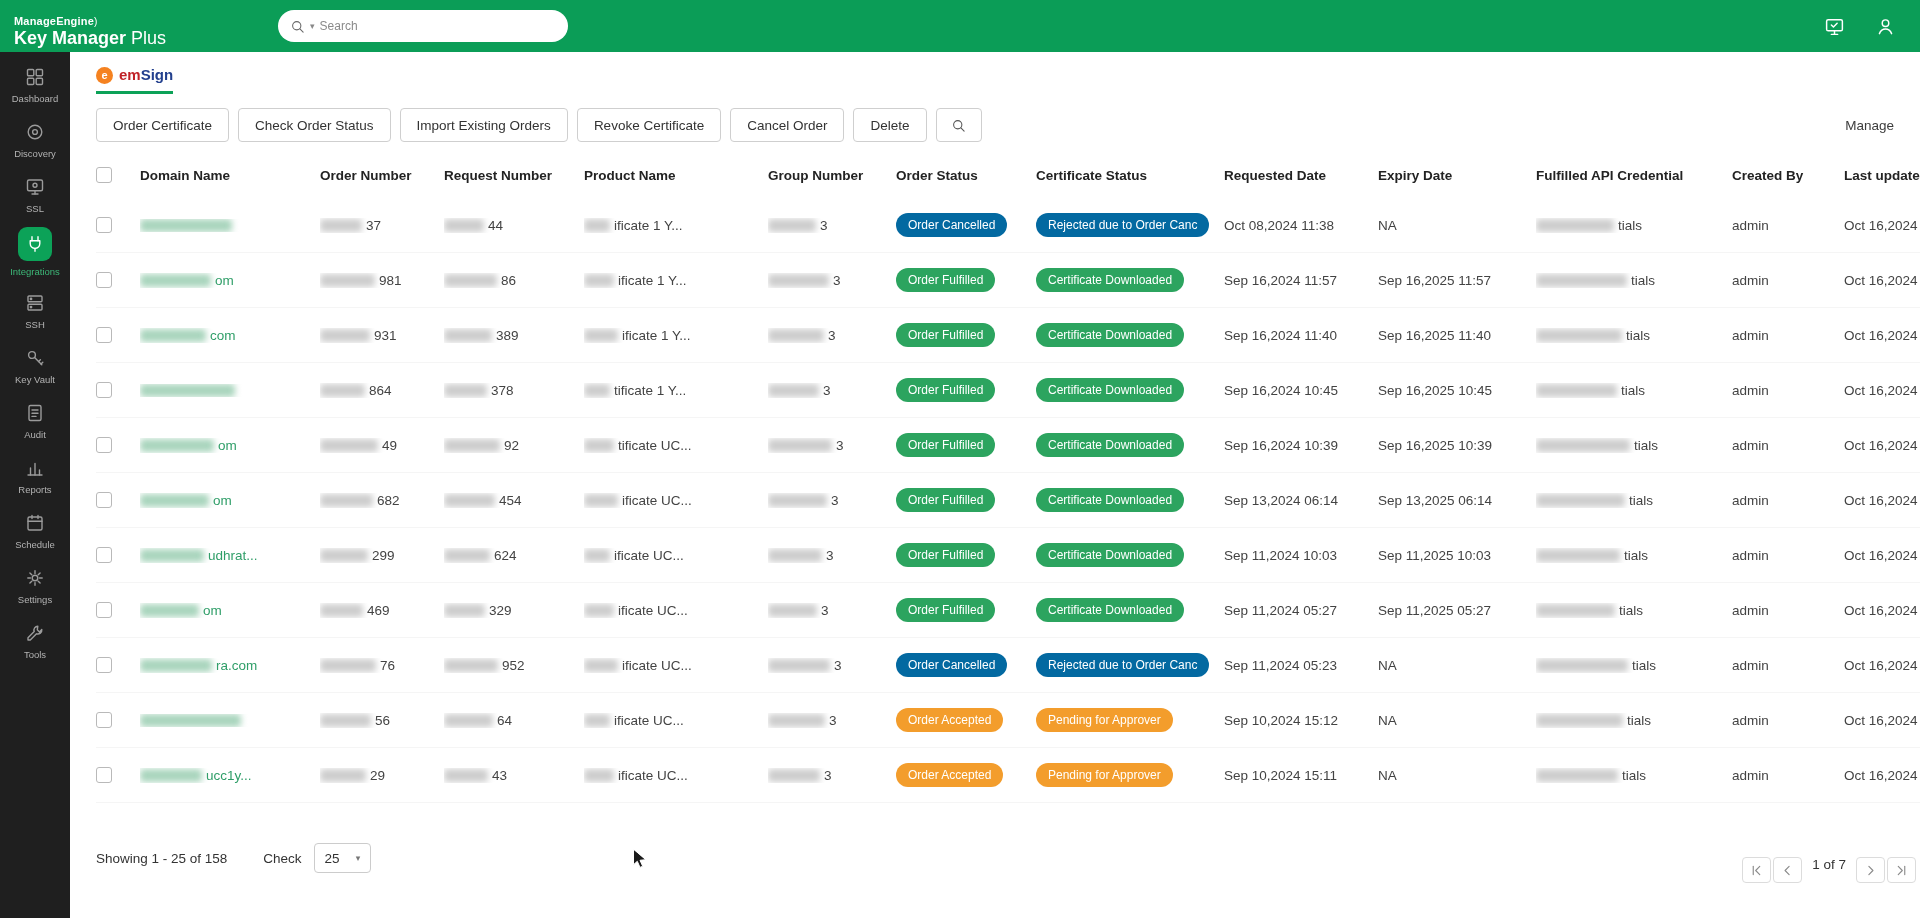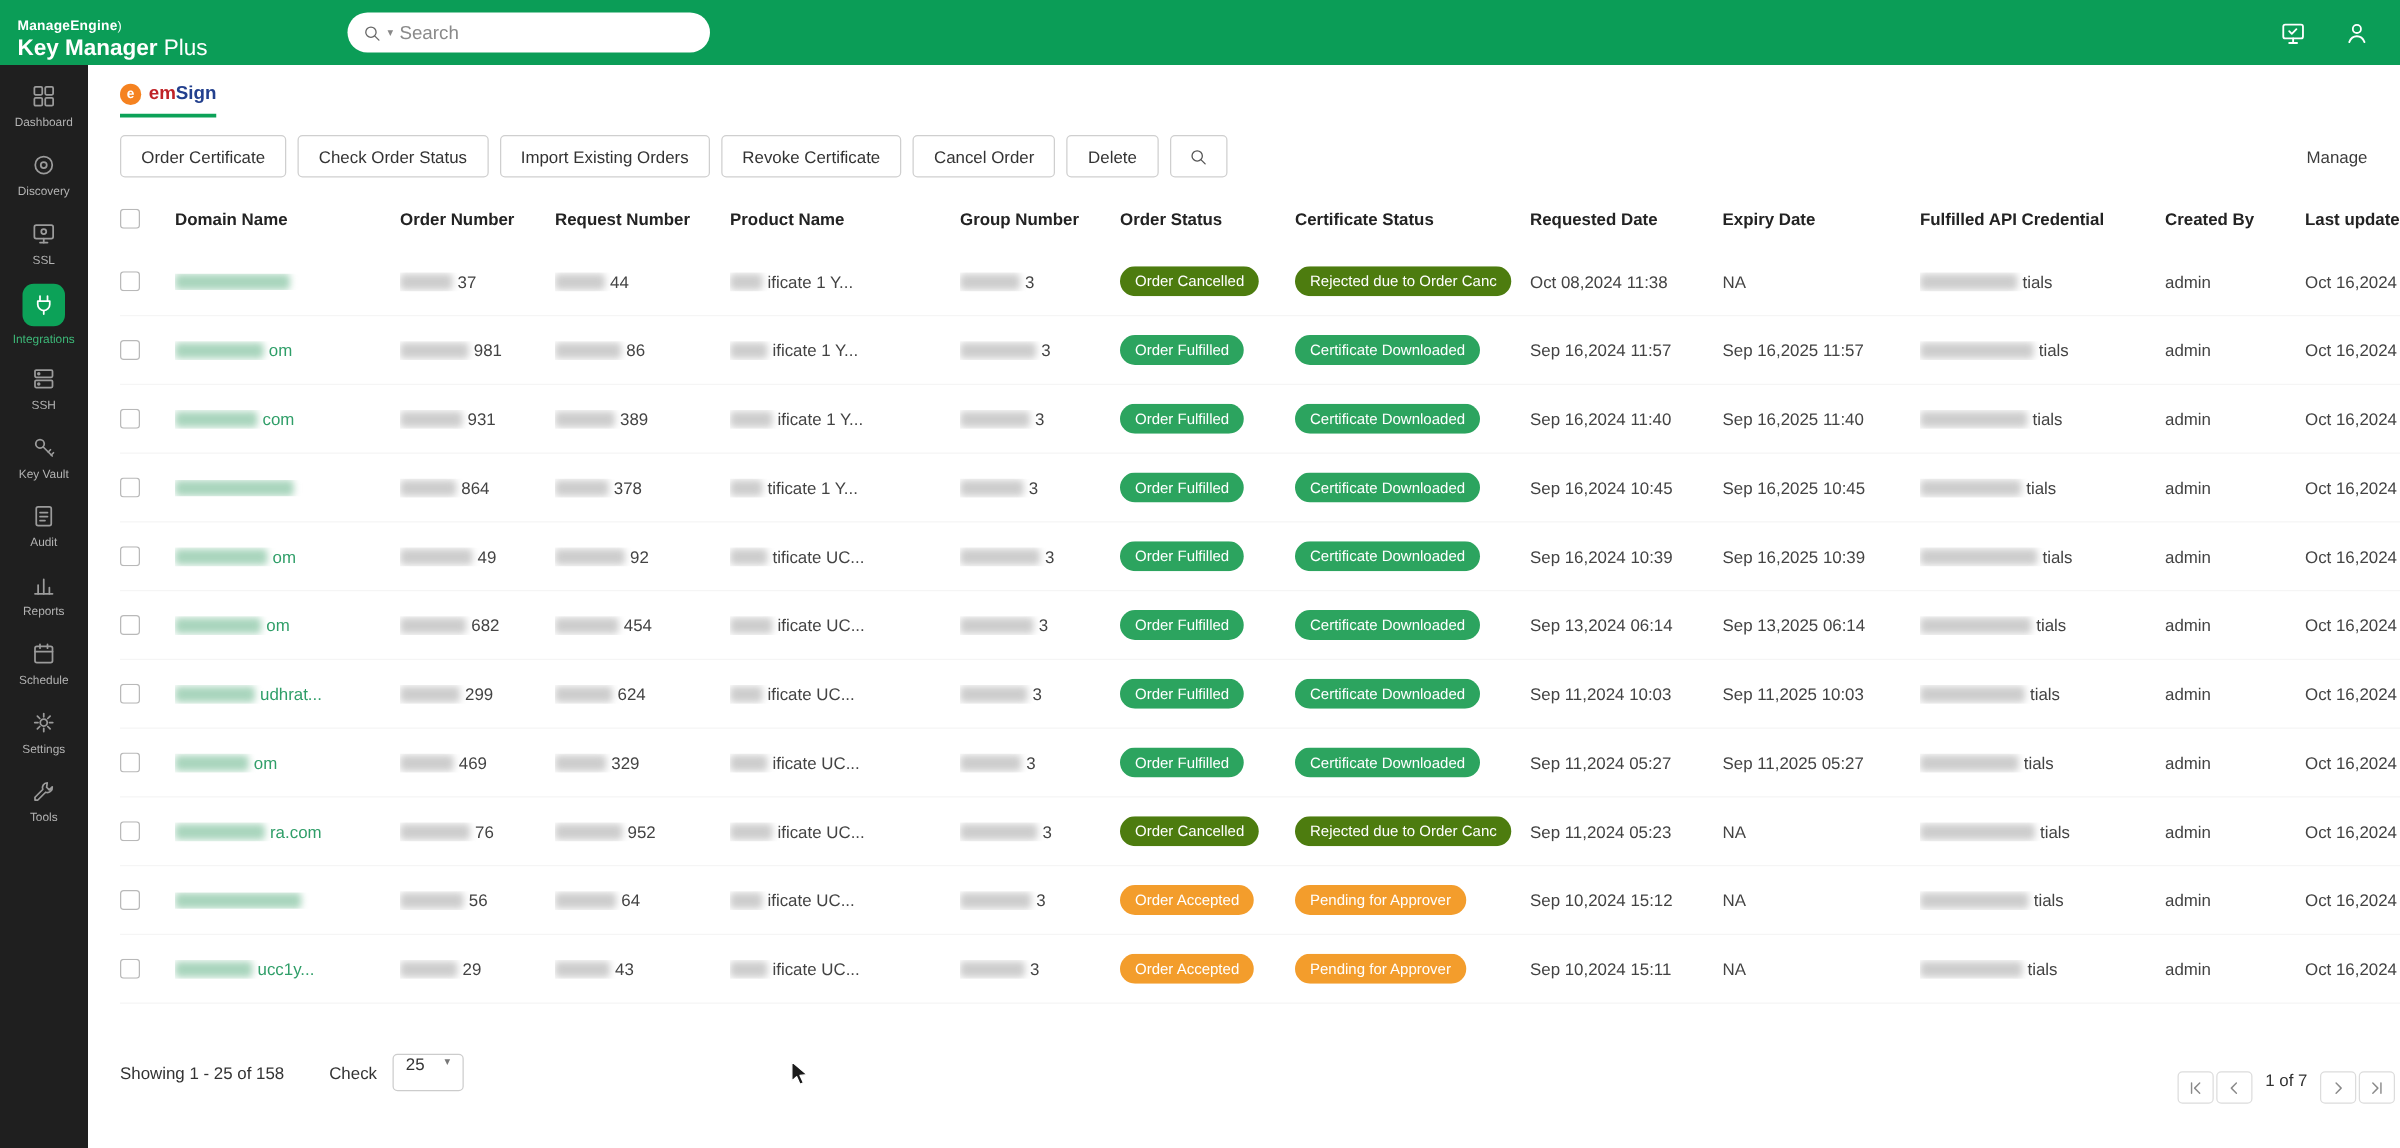--- a/index.html
+++ b/index.html
@@ -11,21 +11,21 @@
   .topbar { position: fixed; top: 0; left: 0; width: 1920px; height: 52px; background: #0b9d57; display: flex; align-items: center; z-index: 20; color: #fff; }
   .brand { padding-left: 14px; width: 250px; line-height: 1.15; }
   .brand-top { font-size: 11px; font-weight: 700; letter-spacing: .2px; margin-top: 12px; }
   .brand-swoosh { font-size: 10px; font-weight: 400; }
   .brand-bottom { font-size: 18px; }
   .brand-strong { font-weight: 700; }
   .brand-light { font-weight: 400; }
   .search-pill { margin-left: 28px; width: 290px; height: 32px; background: #fff; border-radius: 16px; display: flex; align-items: center; padding: 0 12px; gap: 5px; color: #777; }
   .search-pill .sicon { width: 15px; height: 15px; color: #666; }
   .search-pill .sarrow { font-size: 9px; color: #888; }
-  .search-pill input { border: none; outline: none; flex: 1; font-size: 15px; color: #444; font-family: "Liberation Sans", sans-serif; background: transparent; }
+  .search-pill input { border: none; outline: none; flex: 1; font-size: 12px; color: #444; font-family: "Liberation Sans", sans-serif; background: transparent; }
   .search-pill input::placeholder { color: #8a8a8a; }
   .top-right { margin-left: auto; display: flex; align-items: center; gap: 30px; padding-right: 24px; }
   .top-icon { width: 21px; height: 21px; color: #fff; cursor: pointer; display: grid; place-items: center; }
 
   
   .sidebar { position: fixed; top: 52px; left: 0; bottom: 0; width: 70px; background: #1f1f1f; display: flex; flex-direction: column; align-items: center; padding-top: 6px; z-index: 15; }
   .sb-item { width: 100%; display: flex; flex-direction: column; align-items: center; gap: 5px; padding: 8px 0 9px 0; cursor: pointer; }
   .sb-icon { width: 22px; height: 22px; color: #9b9b9b; display: grid; place-items: center; }
   .sb-icon svg { width: 20px; height: 20px; }
   .sb-label { font-size: 9.5px; color: #b3b3b3; }
@@ -65,28 +65,28 @@
   .c-api { width: 196px; }
   .c-created { width: 112px; }
   .c-updated { width: 140px; }
   .checkbox { width: 16px; height: 16px; border: 1.5px solid #b9b9b9; border-radius: 3px; background: #fff; display: inline-block; cursor: pointer; }
   .blur { display: inline-block; height: 13px; border-radius: 3px; background: #cdcdcd; filter: blur(3px); margin-right: 4px; flex-shrink: 0; }
   .blur-green { background: #a9d5bd; }
   .link { color: #2f9e68; cursor: pointer; }
   .txt { color: #434343; }
   .badge { display: inline-block; padding: 5px 12px; border-radius: 14px; color: #fff; font-size: 12px; white-space: nowrap; }
   .bdg-green { background: #2ca45f; }
-  .bdg-salmon { background: #4d7c0f; }
+  .bdg-salmon { background: #0369a1; }
   .bdg-orange { background: #f39d2c; }
 
   
   .footer { margin: 30px 26px 0 26px; width: 1820px; display: flex; align-items: center; font-size: 13.5px; color: #333; }
   .footer-left { display: flex; align-items: center; gap: 36px; }
   .rows-group { display: flex; align-items: center; gap: 12px; }
-  .rows-select { border: 1px solid #ccc; border-radius: 4px; height: 30px; padding: 0 10px; display: flex; align-items: flex-start; gap: 16px; cursor: pointer; background: #fff; }
+  .rows-select { border: 1px solid #ccc; border-radius: 4px; height: 30px; padding: 0 10px; display: flex; align-items: center; gap: 16px; cursor: pointer; background: #fff; }
   .rows-select .chev { font-size: 9px; color: #777; }
   .footer-right { margin-left: auto; display: flex; align-items: flex-start; gap: 2px; margin-top: 24px; }
   .pg-btn { width: 29px; height: 26px; border: 1px solid #dcdcdc; border-radius: 4px; background: #fff; display: grid; place-items: center; color: #8a8a8a; cursor: pointer; }
   .pg-btn svg { width: 13px; height: 13px; }
   .page-info { margin: 0 8px; color: #333; }
 
   .mouse-cursor { position: absolute; left: 632px; top: 848px; z-index: 50; pointer-events: none; }
 </style>
 </head>
 <body>

